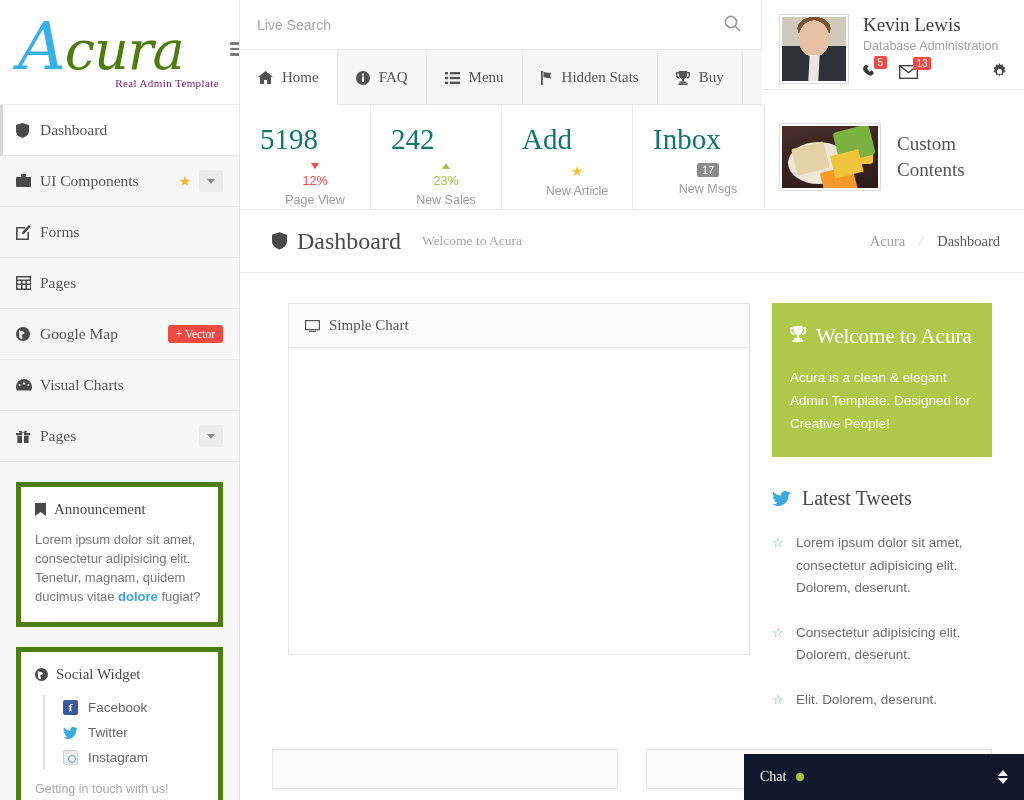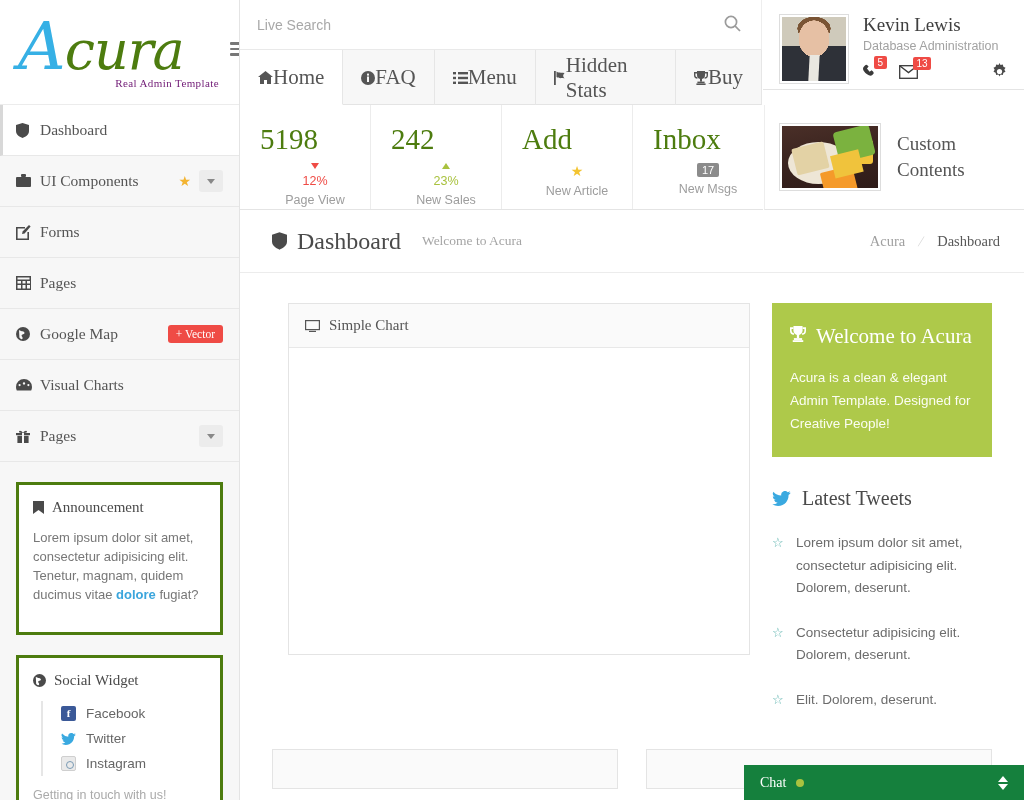--- a/index.html
+++ b/index.html
@@ -64,21 +64,21 @@
     display: flex; align-items: center; justify-content: center;
   }
   .caret-btn i {
     width: 0; height: 0; border-left: 4.5px solid transparent;
     border-right: 4.5px solid transparent; border-top: 5px solid #888;
     display: block;
   }
 
   .widget {
     margin: 20px 16px 0 16px; background: #fff;
-    border: 3px solid #4d7c0f; padding: 14px 14px 28px 14px;
+    border: 5px solid #4d7c0f; padding: 14px 14px 16px 14px;
   }
   .widget-title {
     font-family: "Liberation Serif", serif; font-size: 15px; color: #4a4a4a;
     display: flex; align-items: center; gap: 8px; margin-bottom: 12px;
   }
   .widget-body {
     font-size: 13px; line-height: 19px; color: #777;
   }
   .widget-body a { color: #3aa5dc; font-weight: bold; text-decoration: none; }
   .social-list { list-style: none; border-left: 2px solid #e6e6e6; margin: 4px 0 0 8px; }
@@ -106,22 +106,22 @@
     font-size: 14px; color: #555; font-family: "Liberation Sans", sans-serif;
   }
   .search-input::placeholder { color: #a8a8a8; }
   .search-icon { position: absolute; right: 20px; top: 15px; color: #9b9b9b; }
 
   .tabs {
     position: absolute; left: 0; top: 50px; width: 522px; height: 55px;
     display: flex; background: #f7f7f7; border-bottom: 1px solid #e4e4e4;
   }
   .tab {
-    display: flex; align-items: center; padding: 0 18px; height: 55px;
-    font-family: "Liberation Serif", serif; font-size: 21px; color: #555;
+    display: flex; align-items: center; gap: 9px; padding: 0 18px; height: 55px;
+    font-family: "Liberation Serif", serif; font-size: 15px; color: #555;
     border-right: 1px solid #e6e6e6; cursor: pointer;
   }
   .tab.active { background: #fff; border-bottom: 1px solid #fff; margin-bottom: -1px; }
   .tab svg { fill: #555; display: block; }
 
   .profile {
     position: absolute; left: 523px; top: 0; right: 0; height: 90px;
     background: #fff; border-bottom: 1px solid #e4e4e4; padding: 14px 16px 0 16px;
     display: flex; gap: 14px;
   }
@@ -156,21 +156,21 @@
   
   #statsrow {
     position: absolute; left: 240px; top: 105px; width: 523px; height: 105px;
     background: #fff; display: flex; border-bottom: 1px solid #e4e4e4;
   }
   .stat {
     flex: 1; border-right: 1px solid #ececec; padding: 17px 0 0 20px; cursor: pointer;
   }
   .stat:last-child { border-right: none; }
   .stat-num {
-    font-family: "Liberation Serif", serif; font-size: 29px; color: #4d7c0f; line-height: 34px;
+    font-family: "Liberation Serif", serif; font-size: 29px; color: #0f766e; line-height: 34px;
   }
   .stat-sub { font-size: 12.5px; color: #9d9d9d; margin-top: 7px; display: flex; align-items: center; gap: 5px; flex-direction: column; }
   .tri-d { width:0;height:0;border-left:4px solid transparent;border-right:4px solid transparent;border-top:6px solid #ef4b45; }
   .tri-u { width:0;height:0;border-left:4px solid transparent;border-right:4px solid transparent;border-bottom:6px solid #a9c23f; }
   .pct-red { color: #ef4b45; }
   .pct-green { color: #a9c23f; }
   .gray-badge { background: #8b8b8b; color: #fff; font-size: 11px; padding: 1px 5px; border-radius: 2px; }
 
   #custom-contents {
     position: absolute; left: 764px; top: 105px; right: 0; height: 105px;
@@ -247,22 +247,22 @@
     display: flex; gap: 10px; margin-top: 22px;
     font-size: 13.5px; line-height: 22.5px; color: #6c6c6c;
   }
   .tweet .st { color: #5cb3ae; flex: 0 0 14px; font-size: 13px; line-height: 22px; }
 
   .bottom-row { display: flex; gap: 28px; padding: 0 32px; margin-top: 38px; }
   .stub { flex: 1; height: 40px; border: 1px solid #e4e4e4; background: #fafafa; }
 
   
   #chatbar {
-    position: absolute; right: 0; bottom: 0; width: 280px; height: 35px;
-    background: #15803d; display: flex; align-items: center; padding: 0 16px;
+    position: absolute; right: 0; bottom: 0; width: 280px; height: 46px;
+    background: #0f172a; display: flex; align-items: center; padding: 0 16px;
     color: #fff; font-family: "Liberation Serif", serif; font-size: 14px;
   }
   .chat-dot { width: 8px; height: 8px; border-radius: 50%; background: #a9c23f; margin-left: 10px; }
   .chat-sort { margin-left: auto; display: flex; flex-direction: column; gap: 2px; }
   .chat-sort i { width:0;height:0;border-left:5px solid transparent;border-right:5px solid transparent; display:block; }
   .chat-sort .up { border-bottom: 6px solid #fff; }
   .chat-sort .dn { border-top: 6px solid #fff; }
 </style>
 </head>
 <body>

